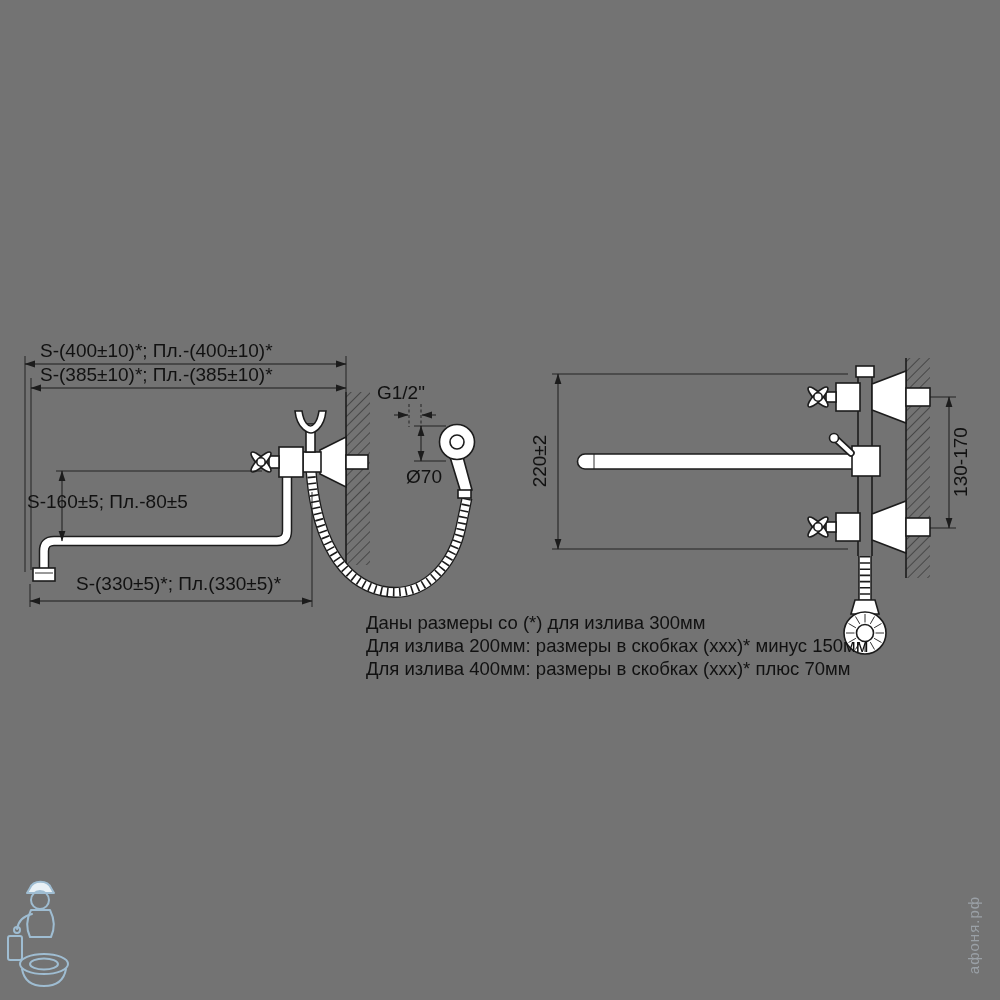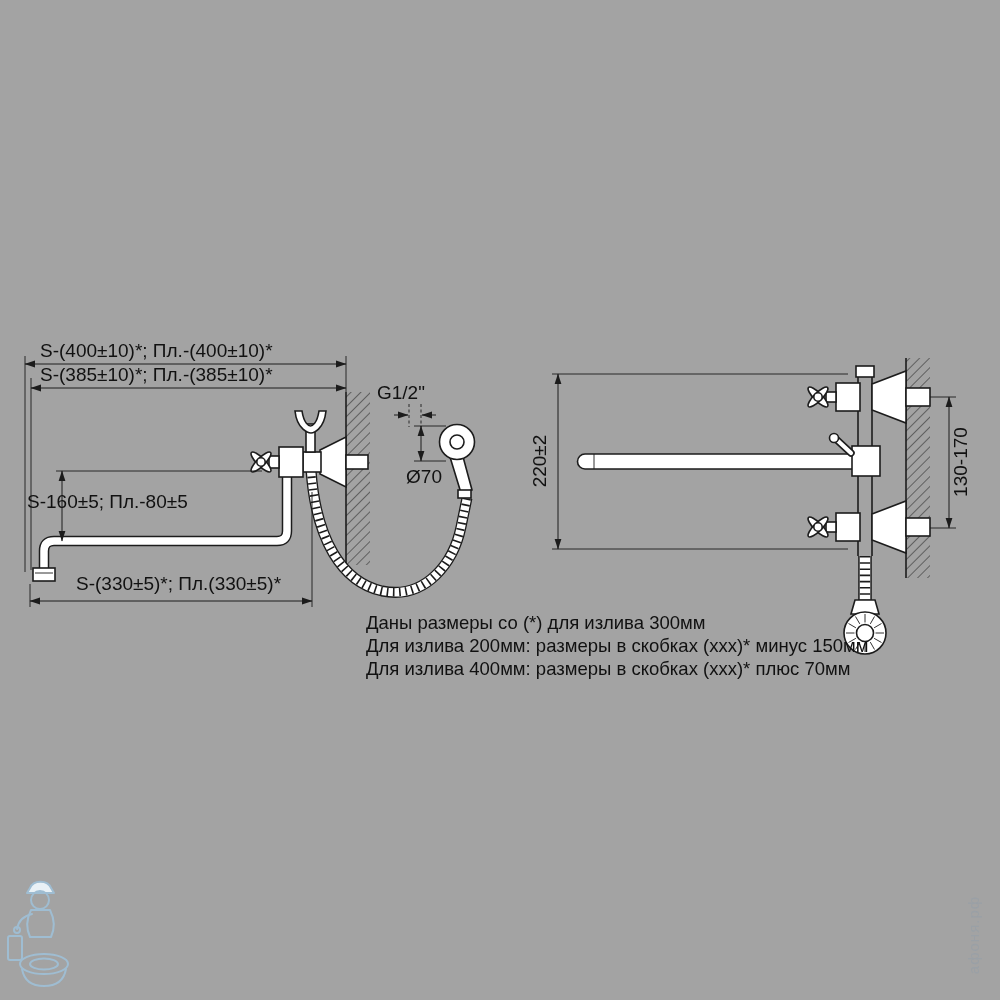--- a/index.html
+++ b/index.html
@@ -1,16 +1,16 @@
 <!DOCTYPE html>
 <html><head>
 <meta charset="utf-8">
 <style>
   html,body{margin:0;padding:0;background:#fff;}
-  .canvas{width:1000px;height:1000px;background:#a3a3a3;position:relative;overflow:hidden;}
+  .canvas{width:1000px;height:1000px;background:#737373;position:relative;overflow:hidden;}
   svg{display:block;}
   svg text{font-family:"Liberation Sans", sans-serif;font-size:19px;fill:#111;}
   .notes-text{font-size:18.5px;}
   .wm-text{font-size:15px;fill:#9aa0a6;letter-spacing:1px;}
   .ln{stroke:#1c1c1c;stroke-width:1.6;fill:none;}
   .fw{fill:#ffffff;stroke:#1c1c1c;stroke-width:1.6;}
   .dim{stroke:#1c1c1c;stroke-width:1;fill:none;}
   .thin{stroke:#1c1c1c;stroke-width:0.9;fill:none;}
   .dash{stroke:#1c1c1c;stroke-width:0.9;fill:none;stroke-dasharray:3 2.5;}
   .logo-stroke{stroke:#9fbdd2;stroke-width:2;fill:none;stroke-linecap:round;stroke-linejoin:round;}

